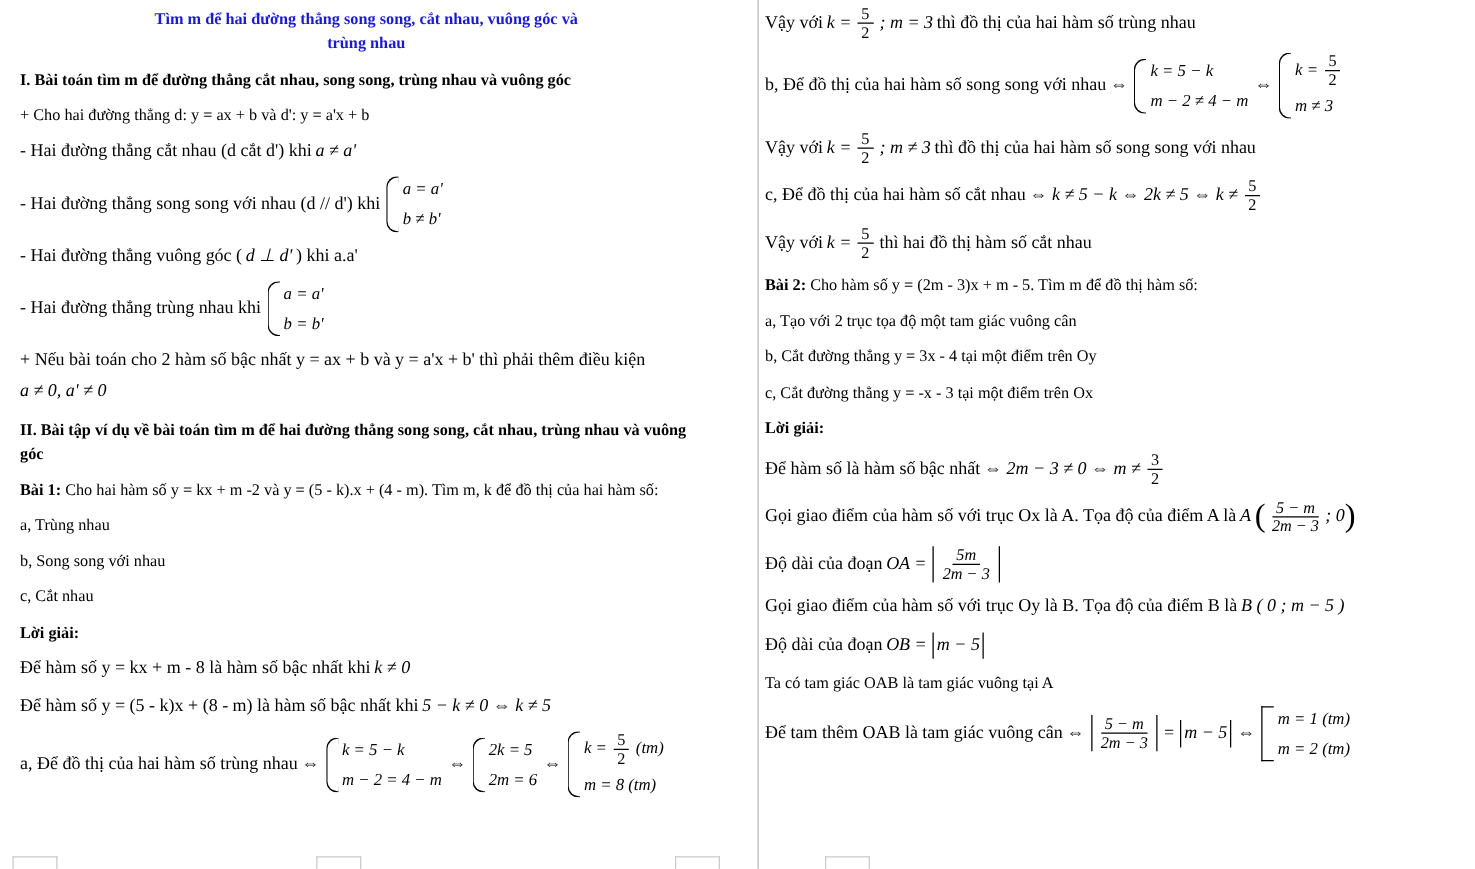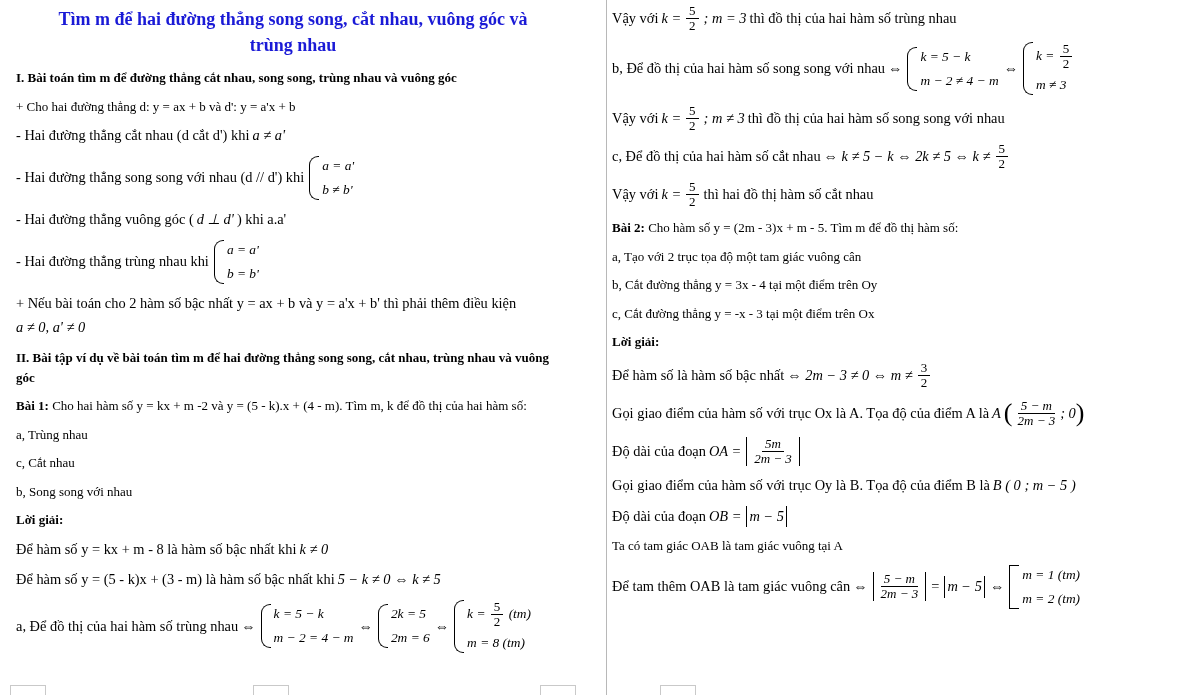--- a/index.html
+++ b/index.html
@@ -9,21 +9,21 @@
     font-family:"Liberation Serif", serif;
     color:#000;
     overflow:hidden;
   }
   .page{position:relative;width:1180px;height:695px;display:flex;}
   .col{position:relative;box-sizing:border-box;}
   .col-left{width:600px;padding:4px 30px 0 16px;}
   .col-right{width:580px;padding:4px 24px 12px 12px;}
   .divider{position:absolute;left:606px;top:0;width:1px;height:695px;background:#b8b8b8;}
   .title{
-    color:#1a1ad6;font-weight:bold;font-size:18px;text-align:center;
+    color:#1a1ad6;font-weight:bold;font-size:13px;text-align:center;
     line-height:1.45;margin:2px 0 10px 0;
   }
   p{margin:0 0 9px 0;font-size:13px;line-height:1.5;}
   .heading{font-weight:bold;}
   .b{font-weight:bold;}
   
   .mathline{display:flex;align-items:center;flex-wrap:wrap;gap:3px;font-size:14.4px;margin:0 0 9px 0;line-height:1.5;}
   .mi{font-style:italic;font-family:"Liberation Serif",serif;}
   .frac{display:inline-flex;flex-direction:column;align-items:center;vertical-align:middle;font-size:13px;line-height:1.08;margin:0 2px;}
   .frac .num{padding:0 3px;border-bottom:1px solid #000;}
@@ -103,32 +103,32 @@
       <span class="mi">a ≠ 0, a' ≠ 0</span>
     </div>
 
     <p class="heading">II.  Bài tập ví dụ về bài toán tìm m để hai đường thẳng song song, cắt nhau, trùng nhau và vuông góc</p>
 
     <p>
       <span class="b">Bài 1:</span>
       <span>Cho hai hàm số y = kx + m -2 và y = (5 - k).x + (4 - m). Tìm m, k để đồ thị của hai hàm số:</span>
     </p>
     <p>a, Trùng nhau</p>
+    <p>b, Song song với nhau</p>
     <p>c, Cắt nhau</p>
-    <p>b, Song song với nhau</p>
 
     <p class="b">Lời giải:</p>
 
     <div class="mathline">
       <span>Để hàm số y = kx + m - 8 là hàm số bậc nhất khi</span>
       <span class="mi">k ≠ 0</span>
     </div>
 
     <div class="mathline">
-      <span>Để hàm số y = (5 - k)x + (3 - m) là hàm số bậc nhất khi</span>
+      <span>Để hàm số y = (5 - k)x + (8 - m) là hàm số bậc nhất khi</span>
       <span class="mi">5 − k ≠ 0 ⇔ k ≠ 5</span>
     </div>
 
     <div class="mathline">
       <span>a, Để đồ thị của hai hàm số trùng nhau</span>
       <span>⇔</span>
       <span class="brace">
         <span class="bar"></span>
         <span class="rows">
           <span class="mi">k = 5 − k</span>

